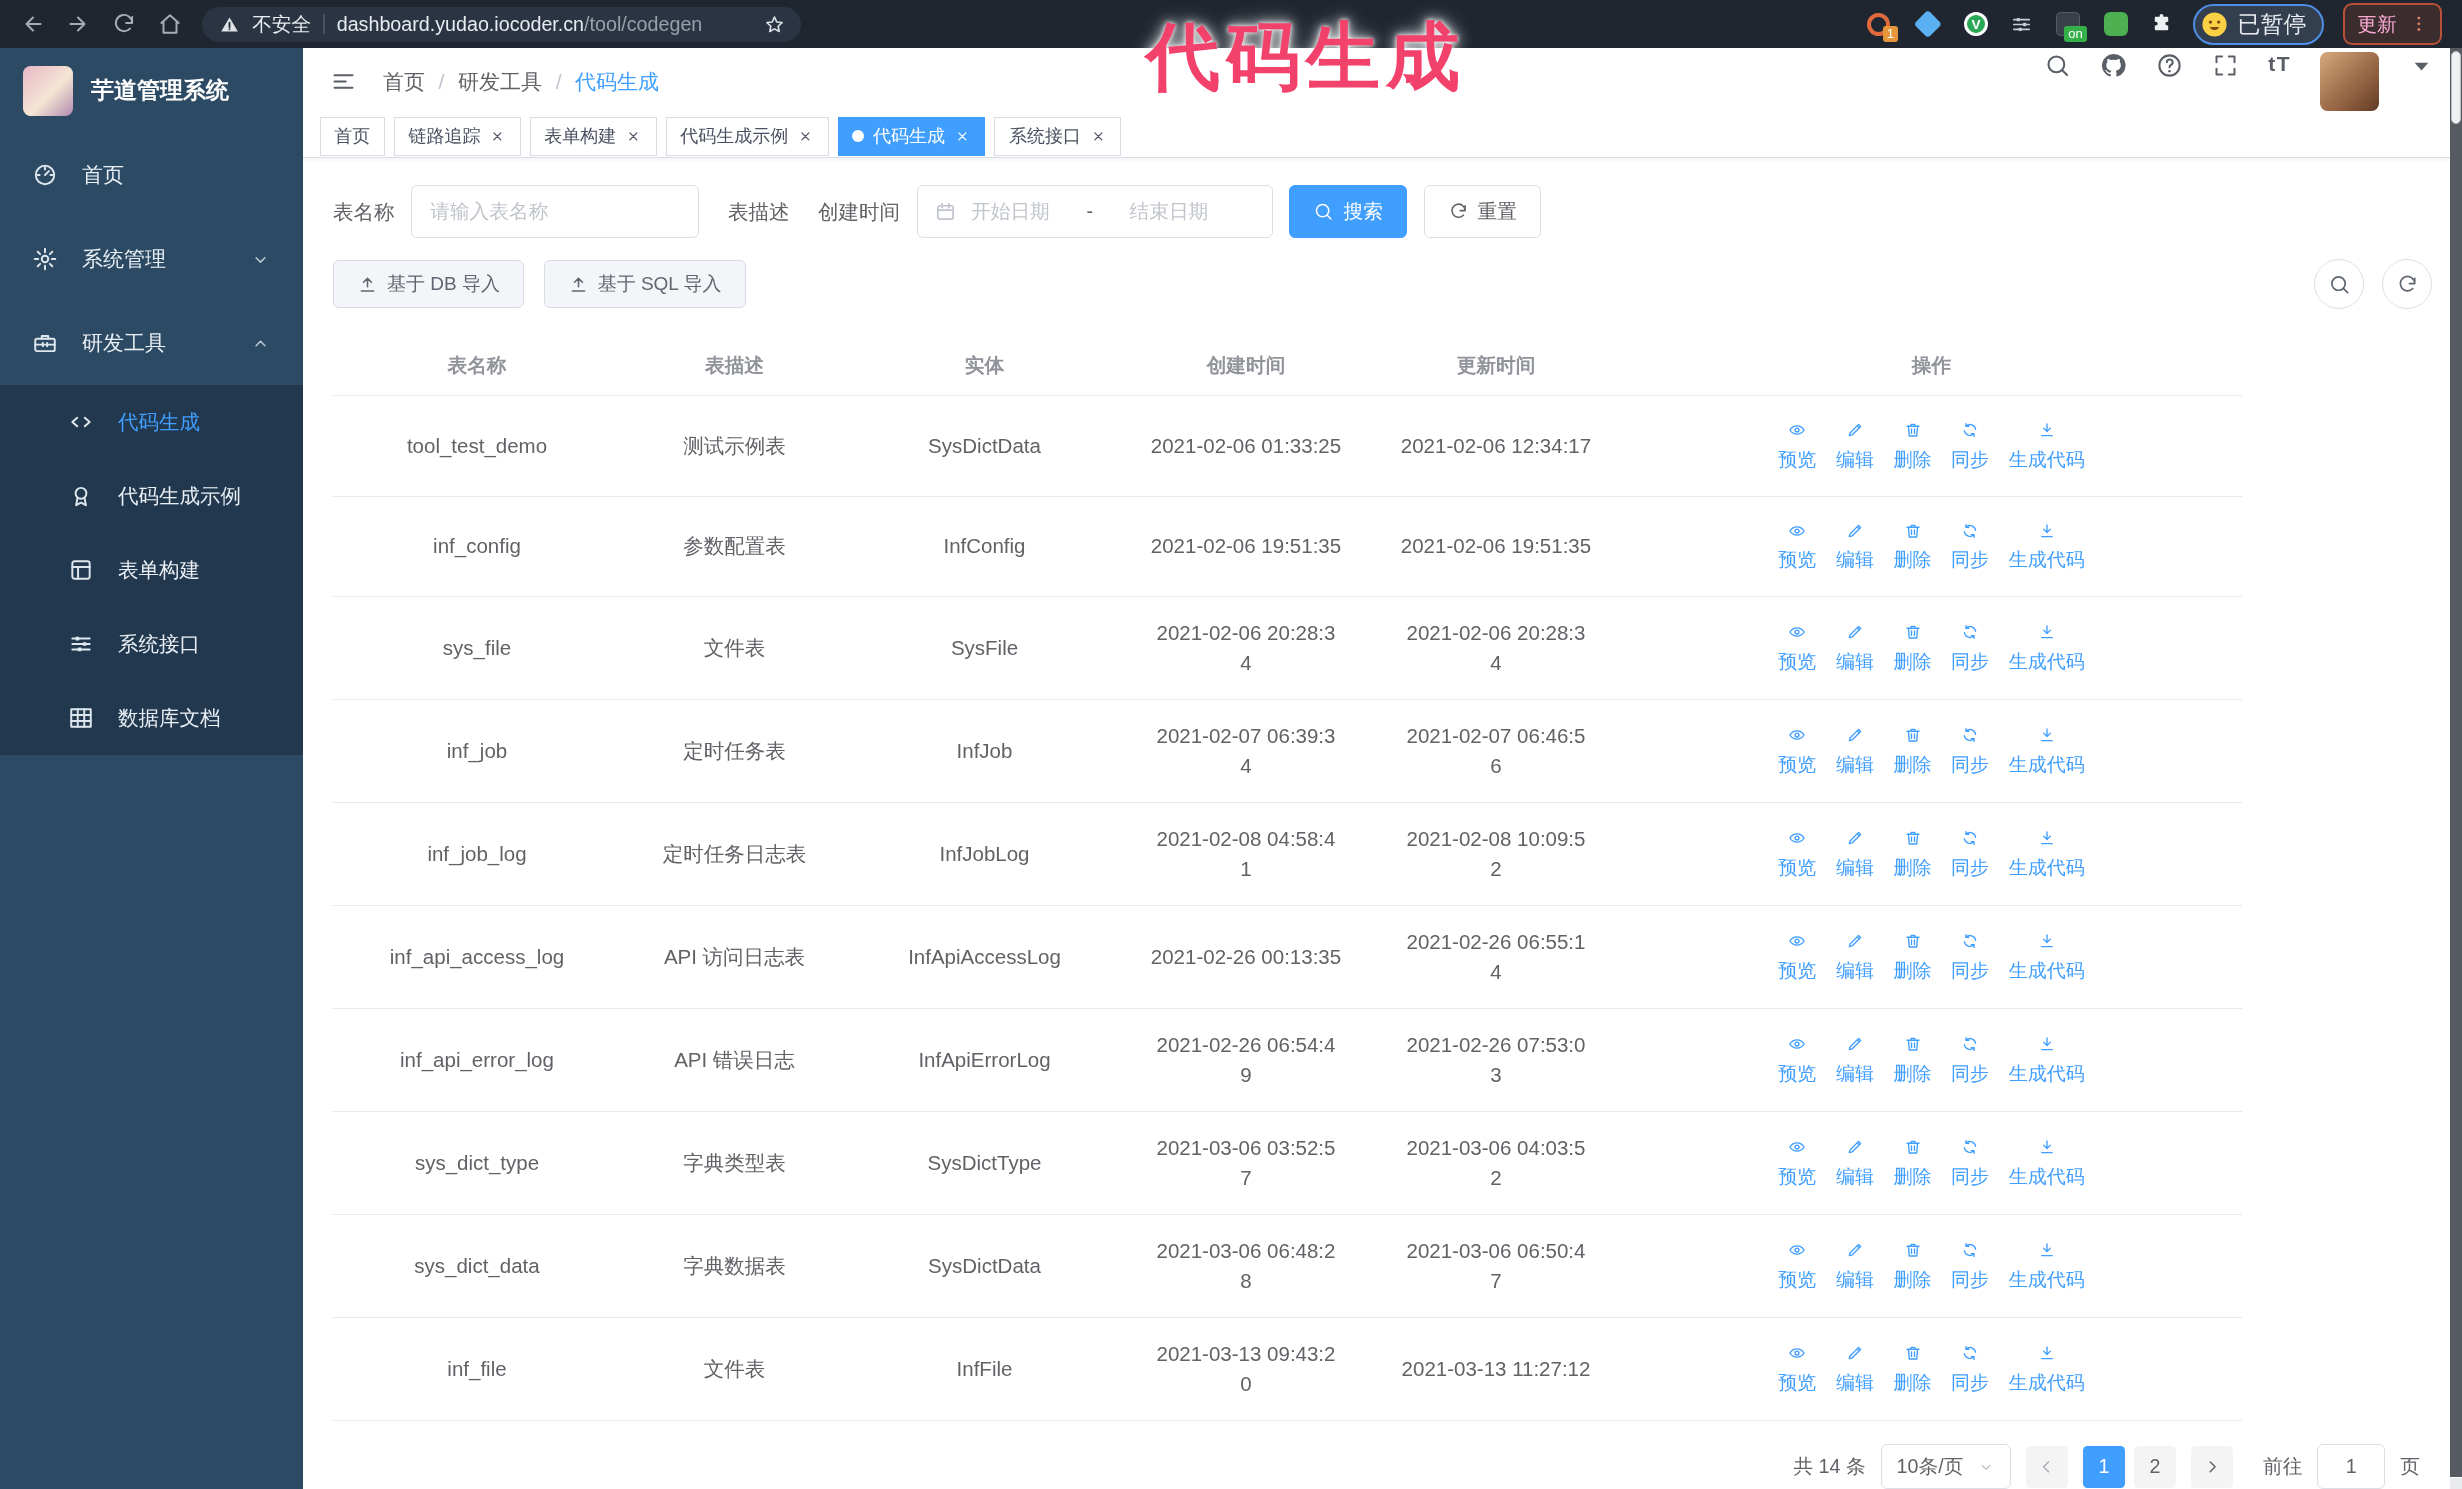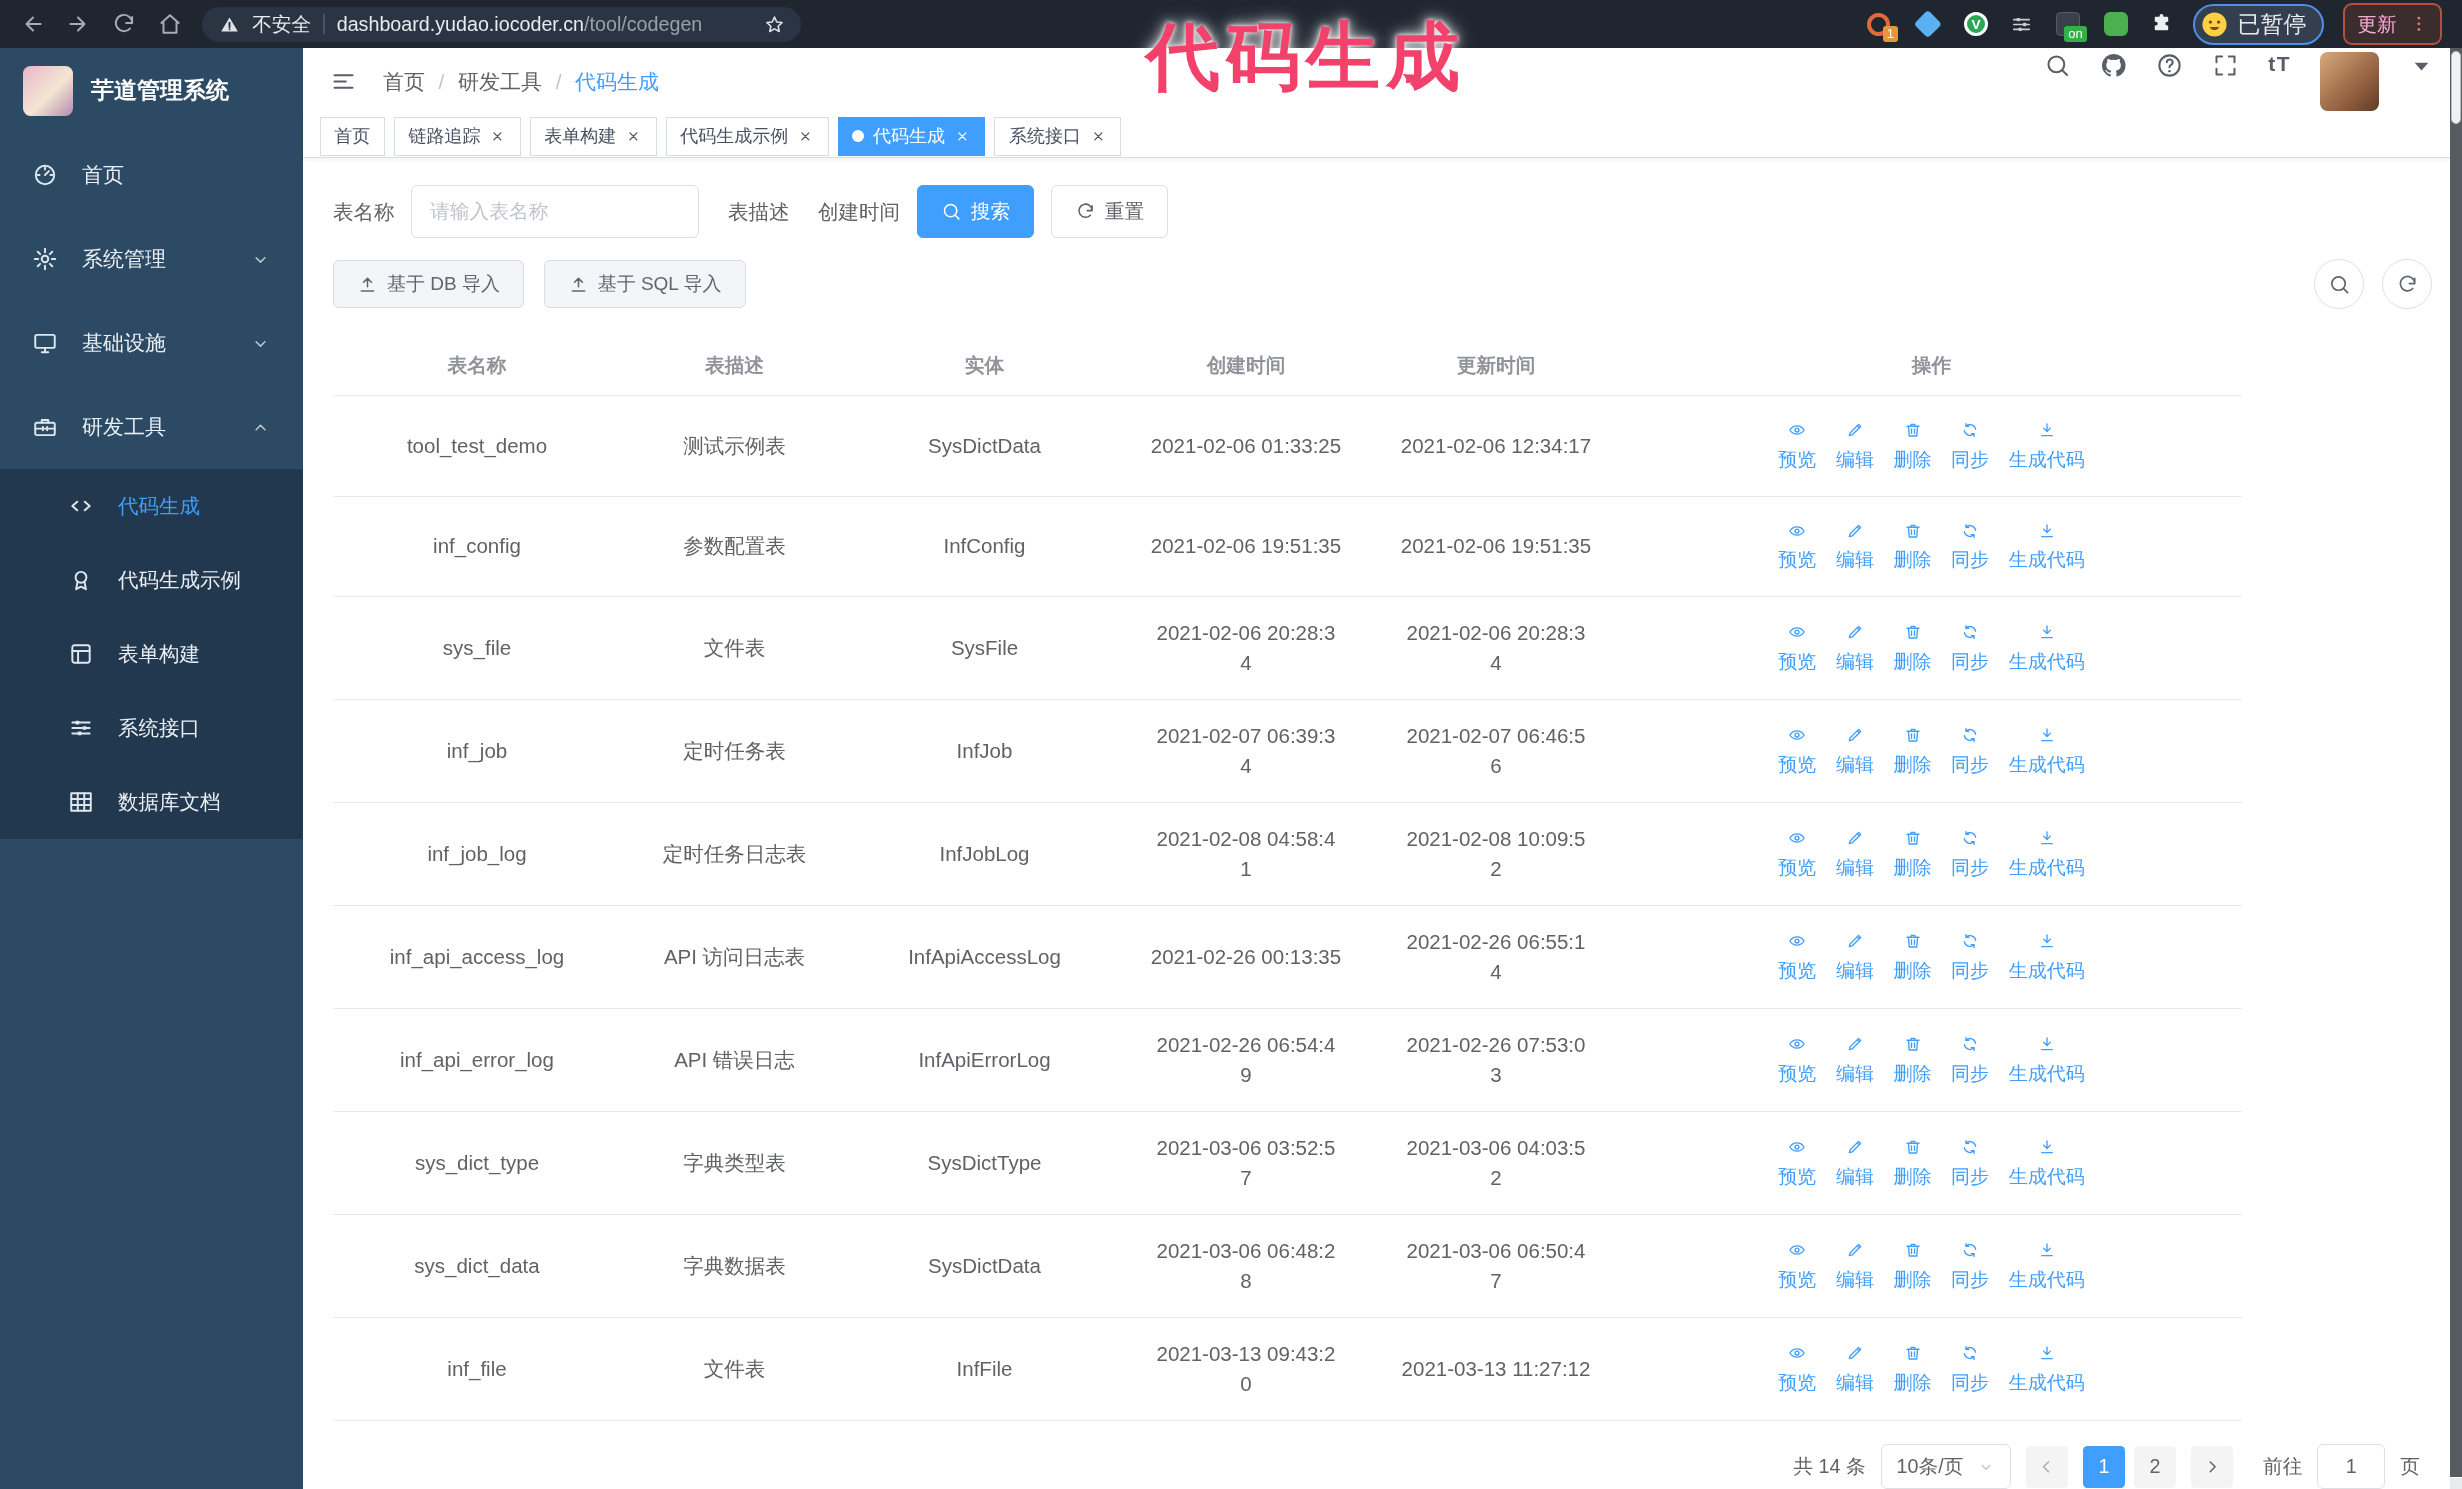--- a/index.html
+++ b/index.html
@@ -226,30 +226,20 @@
                 <path d="M12 12l3.6-3.6M12 5.2v1.8M5.2 12H7M17 12h1.8"></path>
               </svg></span>
             <span>首页</span>
           </div>
           <div class="menu-item">
             <span class="mi-icon"><svg viewBox="0 0 24 24" fill="none" stroke="currentColor" stroke-width="1.8" stroke-linecap="round" stroke-linejoin="round">
                 <circle cx="12" cy="12" r="3"></circle>
                 <path d="M12 2.5v3.2M12 18.3v3.2M2.5 12h3.2M18.3 12h3.2M5.3 5.3l2.2 2.2M16.5 16.5l2.2 2.2M18.7 5.3l-2.2 2.2M7.5 16.5l-2.2 2.2"></path>
               </svg></span>
             <span>系统管理</span>
-            <span class="chev"><svg viewBox="0 0 24 24" fill="none" stroke="currentColor" stroke-width="1.8" stroke-linecap="round" stroke-linejoin="round">
-                <path d="M7 10l5 5 5-5"></path>
-              </svg></span>
-          </div>
-          <div class="menu-item">
-            <span class="mi-icon"><svg viewBox="0 0 24 24" fill="none" stroke="currentColor" stroke-width="1.8" stroke-linecap="round" stroke-linejoin="round">
-                <rect x="3" y="4.5" width="18" height="12" rx="1.5"></rect>
-                <path d="M9 20.5h6M12 16.5v4"></path>
-              </svg></span>
-            <span>基础设施</span>
             <span class="chev"><svg viewBox="0 0 24 24" fill="none" stroke="currentColor" stroke-width="1.8" stroke-linecap="round" stroke-linejoin="round">
                 <path d="M7 10l5 5 5-5"></path>
               </svg></span>
           </div>
           <div class="menu-item">
             <span class="mi-icon"><svg viewBox="0 0 24 24" fill="none" stroke="currentColor" stroke-width="1.8" stroke-linecap="round" stroke-linejoin="round">
                 <rect x="3" y="8" width="18" height="11.5" rx="1.5"></rect>
                 <path d="M9 8V5.5h6V8M3 13.5h18M10 12v3M14 12v3"></path>
               </svg></span>
             <span>研发工具</span>
@@ -393,20 +383,29 @@
           </span>
         </div>
 
       <div class="content">
 
         <form class="filters">
           <span class="f-label" style="margin-left:0">表名称</span>
           <input class="el-input" placeholder="请输入表名称" style="">
           <span class="f-label">表描述</span>
           <span class="f-label">创建时间</span>
+          <div class="date-box">
+            <span class="ic"><svg viewBox="0 0 24 24" fill="none" stroke="currentColor" stroke-width="1.8" stroke-linecap="round" stroke-linejoin="round">
+                  <rect x="4" y="6" width="16" height="14" rx="2"></rect>
+                  <path d="M4 10.5h16M8.5 4v4M15.5 4v4"></path>
+                </svg></span>
+            <span>开始日期</span>
+            <span class="date-sep" style="margin:0 23px">-</span>
+            <span>结束日期</span>
+          </div>
           <button class="btn primary" type="button">
             <span class="ic">
                 <svg viewBox="0 0 24 24" fill="none" stroke="currentColor" stroke-width="1.8" stroke-linecap="round" stroke-linejoin="round">
                   <circle cx="11" cy="11" r="7"></circle>
                   <path d="M20.5 20.5 16 16"></path>
                 </svg>
               </span>
             <span>搜索</span>
           </button>
           <button class="btn" type="button">

